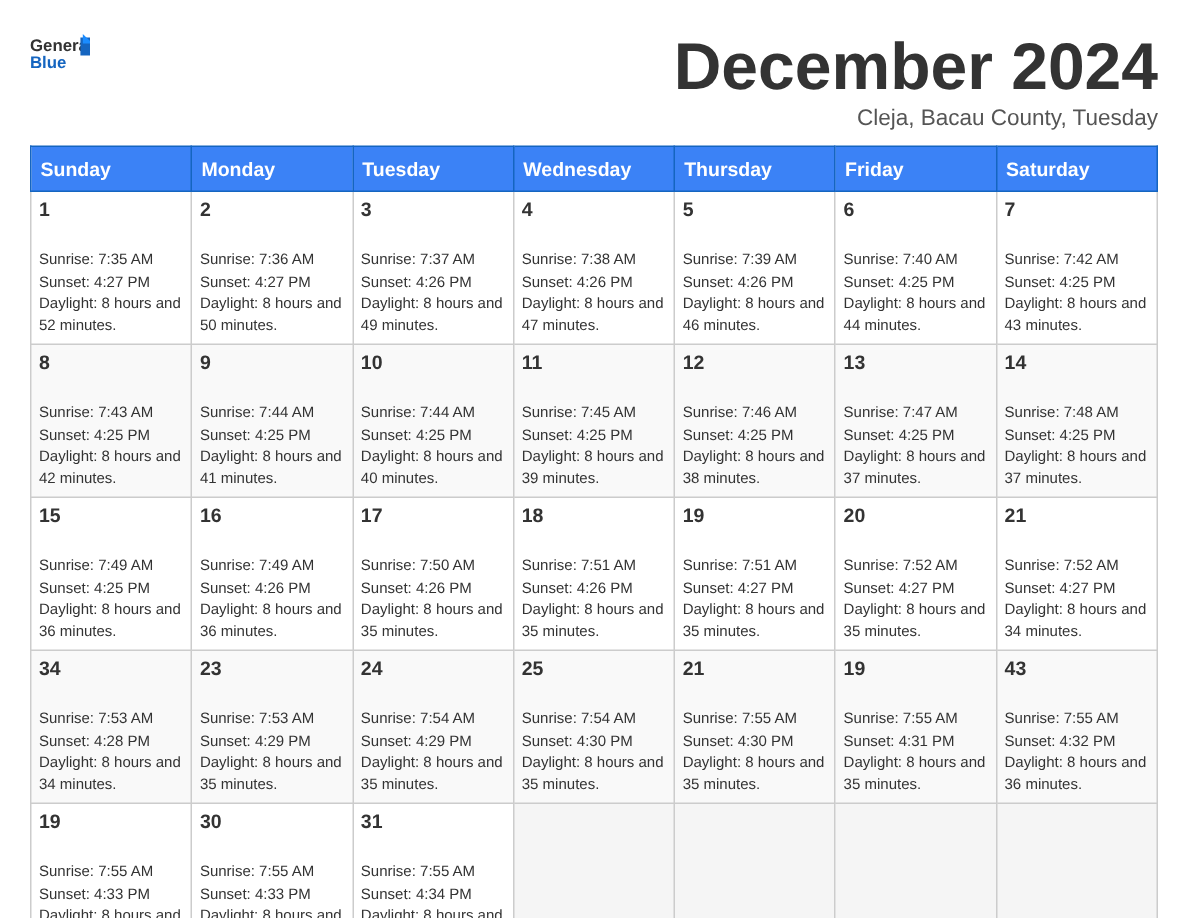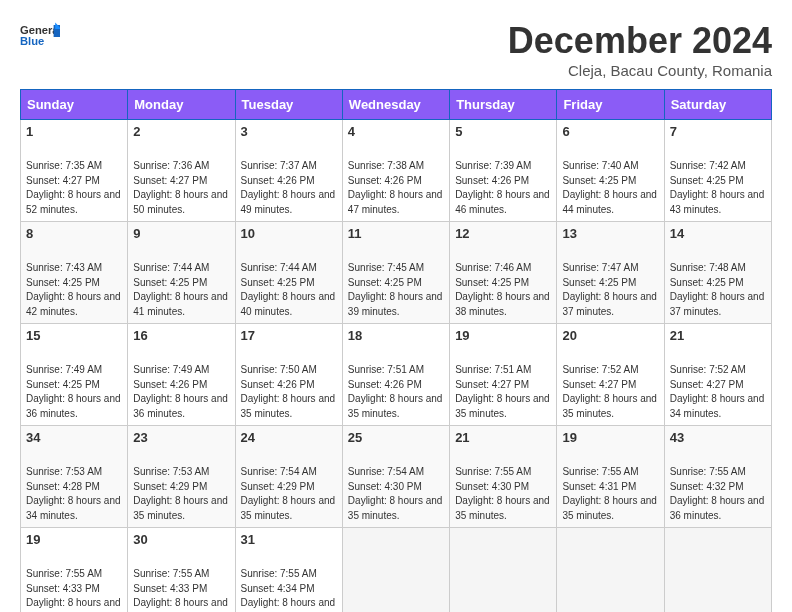--- a/index.html
+++ b/index.html
@@ -23,34 +23,34 @@
     }
     .logo-icon {
       width: 40px;
       height: 30px;
       margin-bottom: 2px;
     }
     .title-block {
       text-align: right;
     }
     .month-title {
-      font-size: 36px;
+      font-size: 44px;
       font-weight: bold;
       color: #333;
     }
     .subtitle {
       font-size: 15px;
       color: #555;
     }
     .calendar {
       width: 100%;
       border-collapse: collapse;
     }
     .calendar th {
-      background: #8b5cf6;
+      background: #3b82f6;
       color: #fff;
       font-size: 13px;
       font-weight: bold;
       padding: 7px 6px;
       text-align: left;
       border: 1px solid #1565c0;
     }
     .calendar td {
       vertical-align: top;
       border: 1px solid #ccc;
@@ -87,21 +87,21 @@
   <div class="logo">
     <svg class="logo-icon" viewBox="0 0 50 35">
       <text x="0" y="16" font-size="14" font-weight="bold" fill="#333" font-family="Arial">General</text>
       <text x="0" y="30" font-size="14" font-weight="bold" fill="#1565c0" font-family="Arial">Blue</text>
       <polygon points="42,5 50,5 50,20 42,20" fill="#1565c0"></polygon>
       <polygon points="44,2 52,10 44,10" fill="#1a8cff"></polygon>
     </svg>
   </div>
   <div class="title-block">
     <div class="month-title">December 2024</div>
-    <div class="subtitle">Cleja, Bacau County, Romania</div>
+    <div class="subtitle">Cleja, Bacau County, Tuesday</div>
   </div>
 </div>
 
 <table class="calendar">
   <thead>
     <tr id="header-row">
         <th>Sunday</th>
         <th>Monday</th>
         <th>Tuesday</th>
         <th>Wednesday</th>

